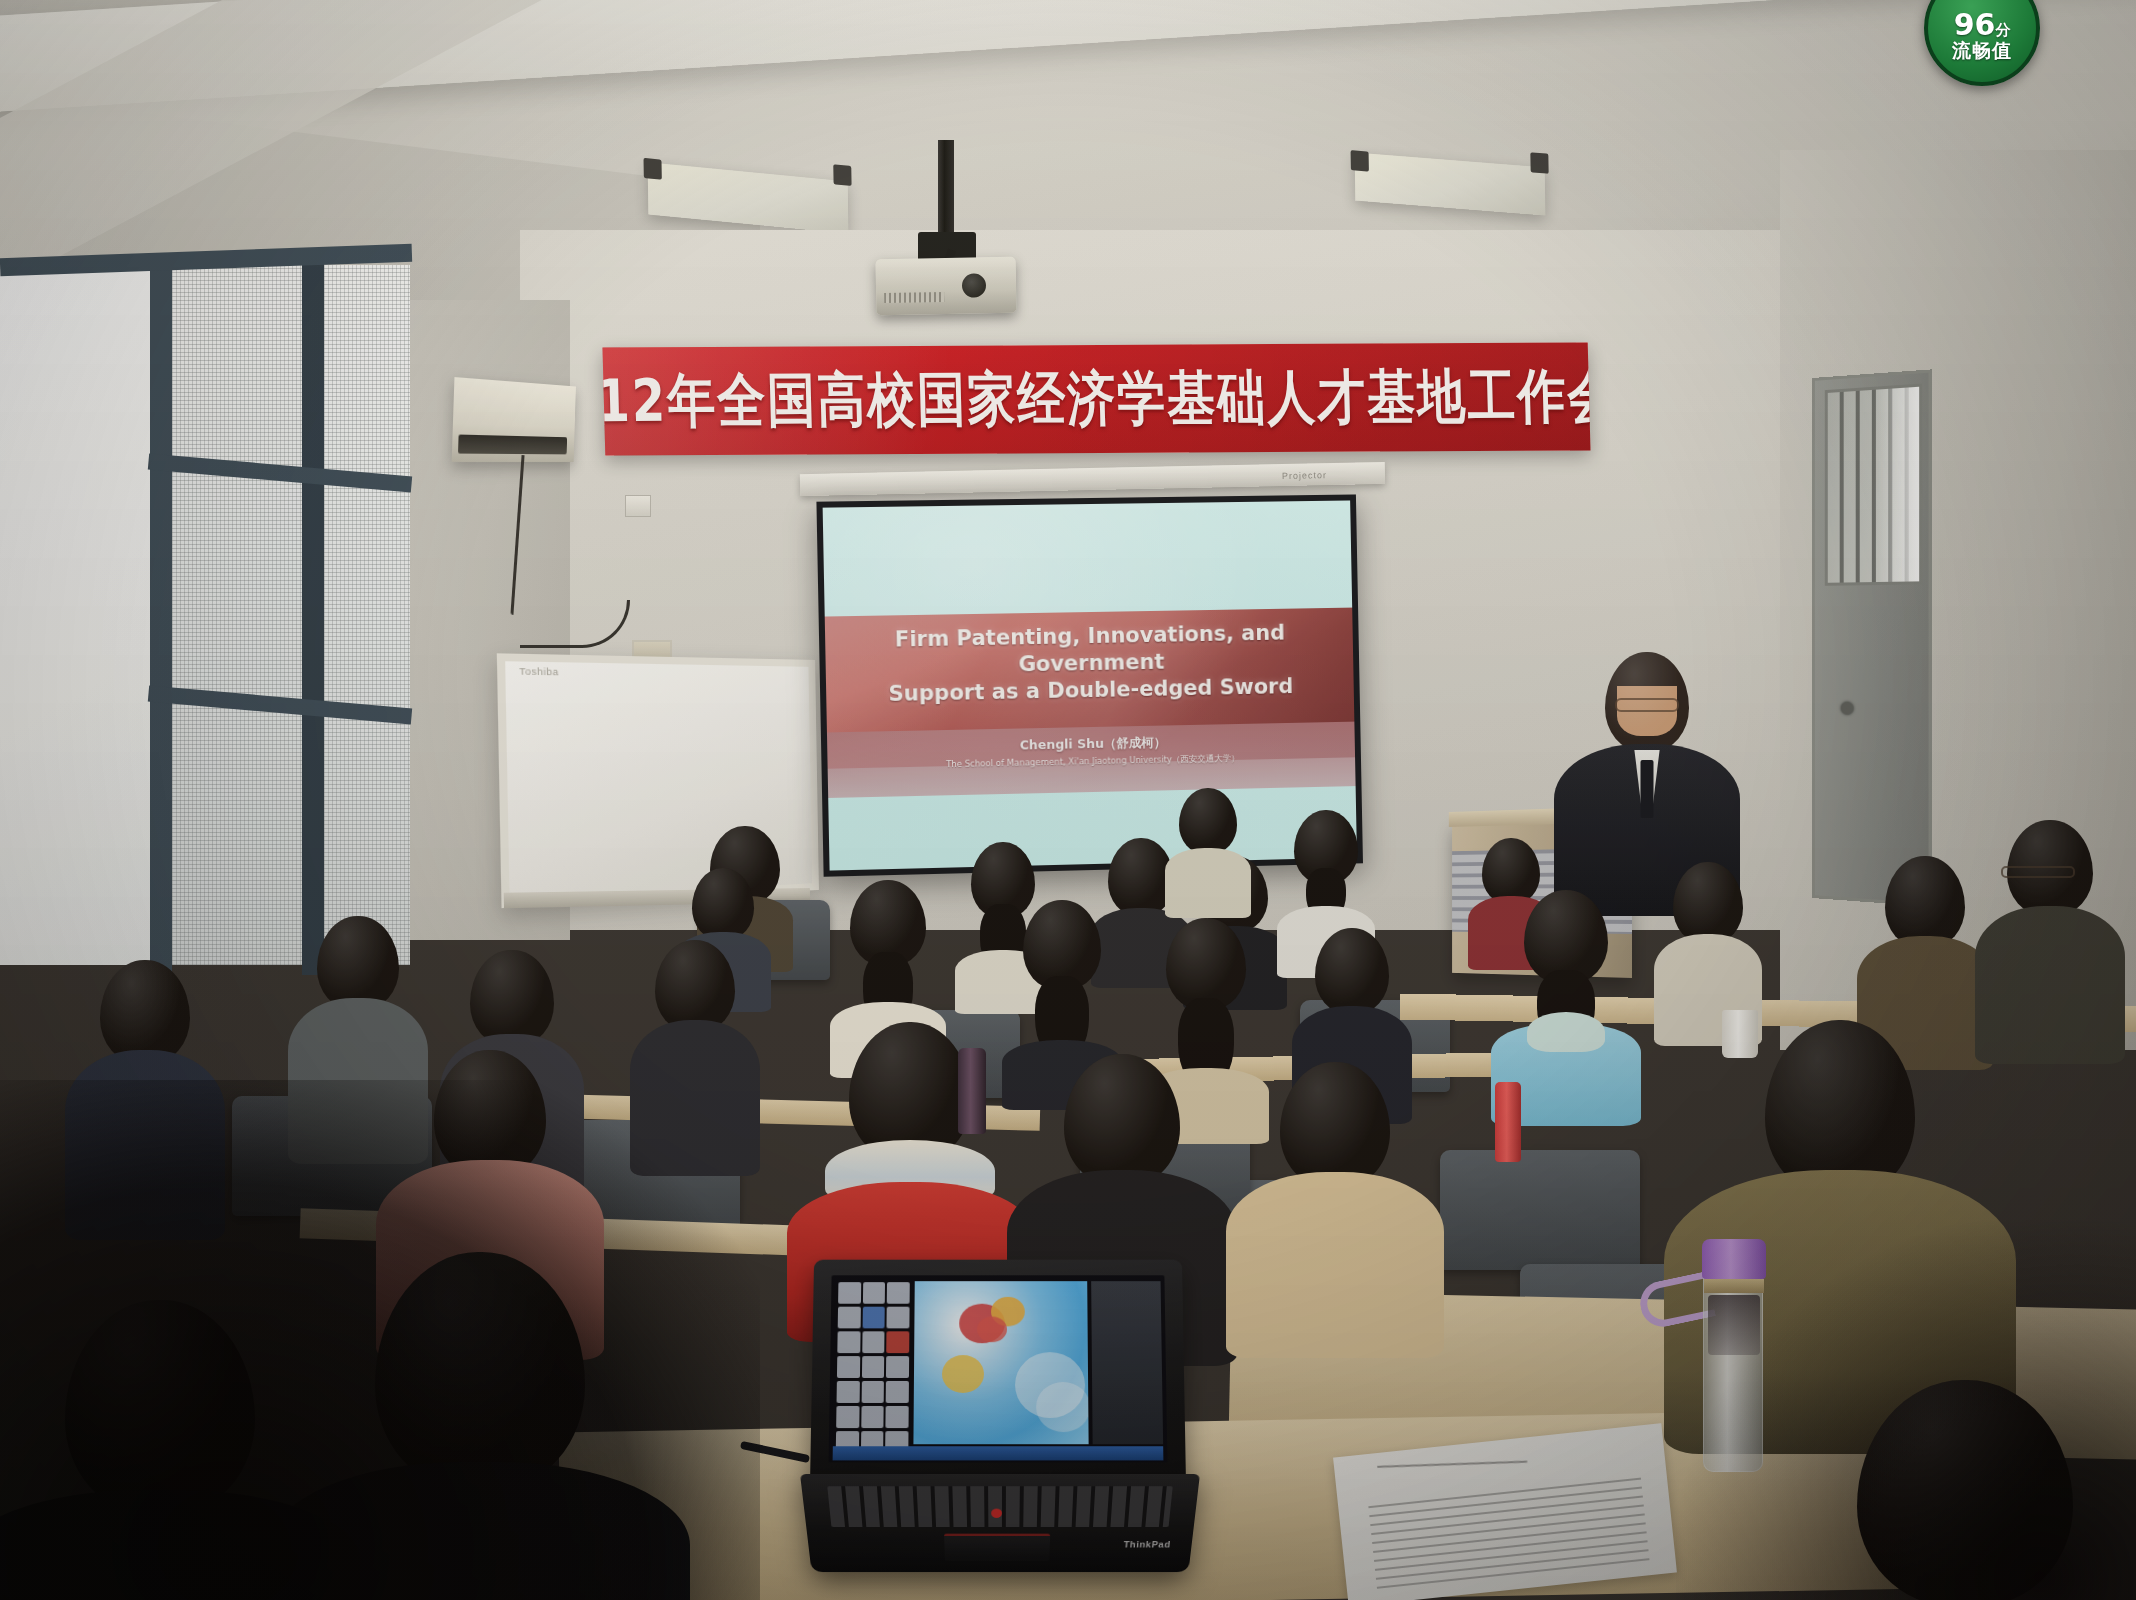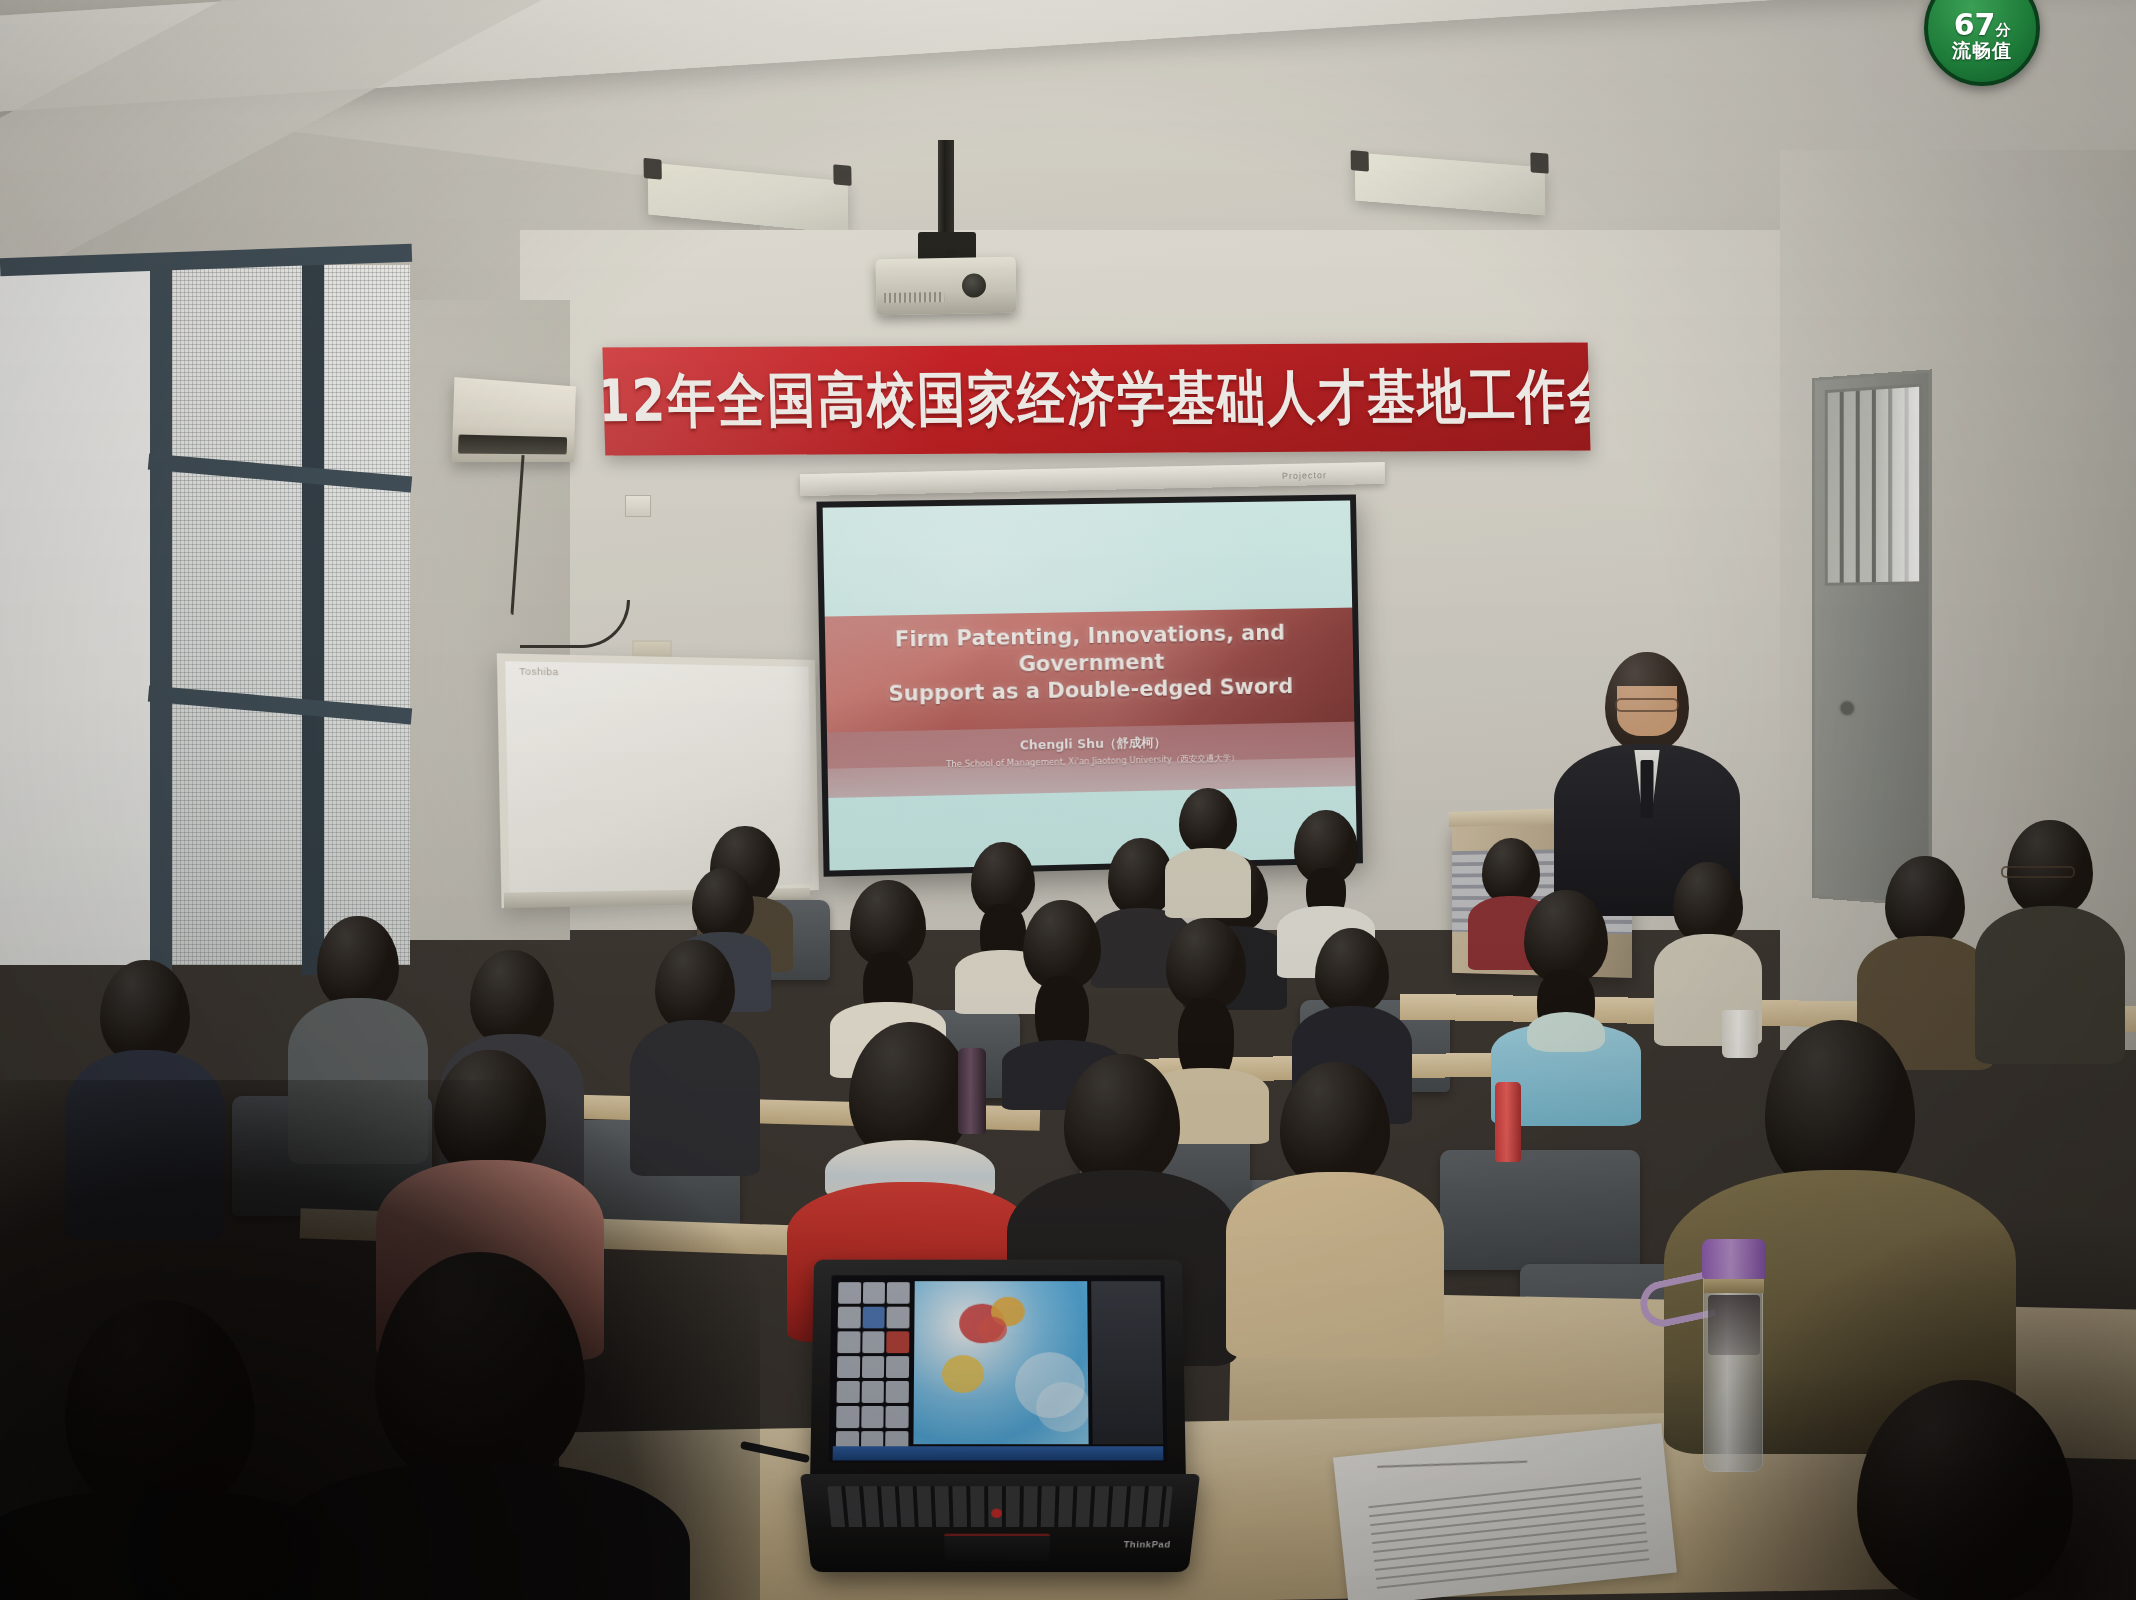--- a/index.html
+++ b/index.html
@@ -877,18 +877,18 @@
     </div>
   </div>
 
   <div class="warm"></div>
   <div class="foreground-dark"></div>
   <div class="foreground-dark-r"></div>
   <div class="photo-grade"></div>
 
   <div class="watermark">
     <div class="score">
-      <span>67</span><small>分</small>
+      <span>96</span><small>分</small>
     </div>
     <div class="label">流畅值</div>
   </div>
 
 </div>
 
 </body></html>

